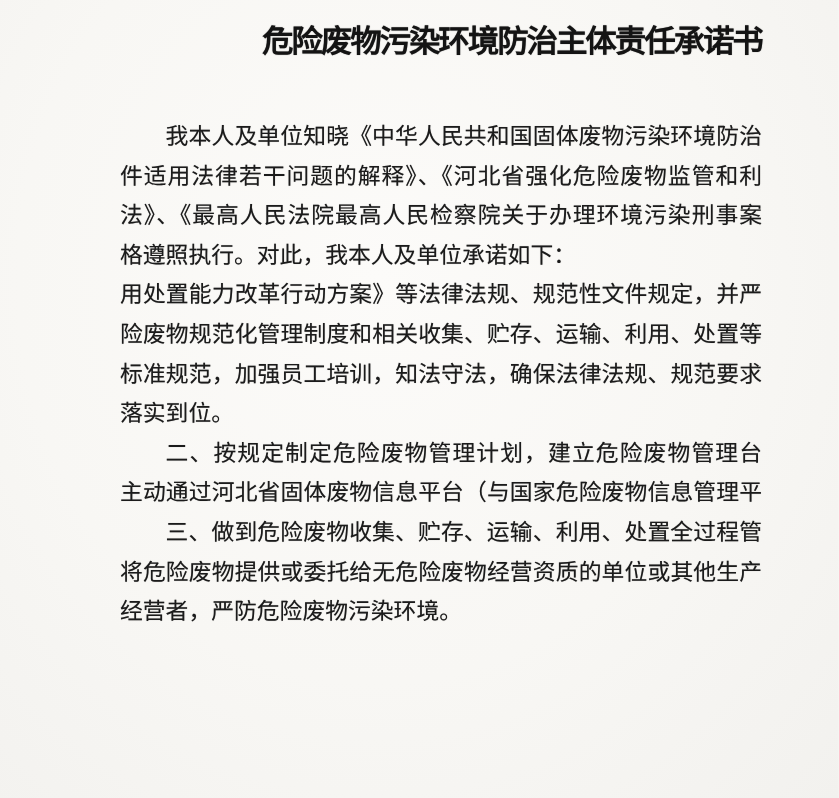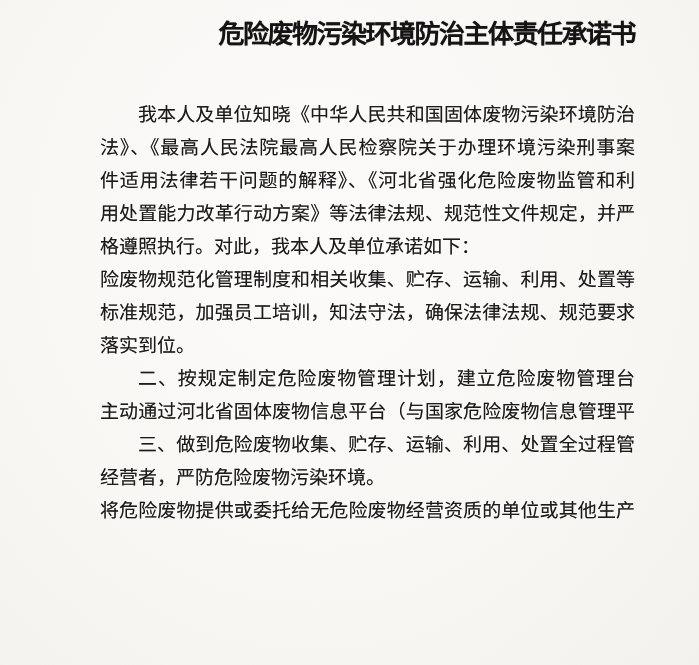--- a/index.html
+++ b/index.html
@@ -54,31 +54,31 @@
 </head>
 <body>
 
 <div class="page">
   <div class="content">
 
     <h1 class="doc-title">危险废物污染环境防治主体责任承诺书</h1>
 
     <div class="doc-body">
       <div class="line first">我本人及单位知晓《中华人民共和国固体废物污染环境防治</div>
+      <div class="line">件适用法律若干问题的解释》、《河北省强化危险废物监管和利</div>
       <div class="line">法》、《最高人民法院最高人民检察院关于办理环境污染刑事案</div>
-      <div class="line">件适用法律若干问题的解释》、《河北省强化危险废物监管和利</div>
+      <div class="line end">格遵照执行。对此，我本人及单位承诺如下：</div>
       <div class="line">用处置能力改革行动方案》等法律法规、规范性文件规定，并严</div>
-      <div class="line end">格遵照执行。对此，我本人及单位承诺如下：</div>
 
       <div class="line">险废物规范化管理制度和相关收集、贮存、运输、利用、处置等</div>
       <div class="line">标准规范，加强员工培训，知法守法，确保法律法规、规范要求</div>
       <div class="line end">落实到位。</div>
 
       <div class="line first">二、按规定制定危险废物管理计划，建立危险废物管理台账，</div>
       <div class="line">主动通过河北省固体废物信息平台（与国家危险废物信息管理平</div>
 
       <div class="line first">三、做到危险废物收集、贮存、运输、利用、处置全过程管</div>
+      <div class="line">将危险废物提供或委托给无危险废物经营资质的单位或其他生产</div>
       <div class="line end">经营者，严防危险废物污染环境。</div>
-      <div class="line">将危险废物提供或委托给无危险废物经营资质的单位或其他生产</div>
     </div>
 
   </div>
 </div>
 
 </body></html>

